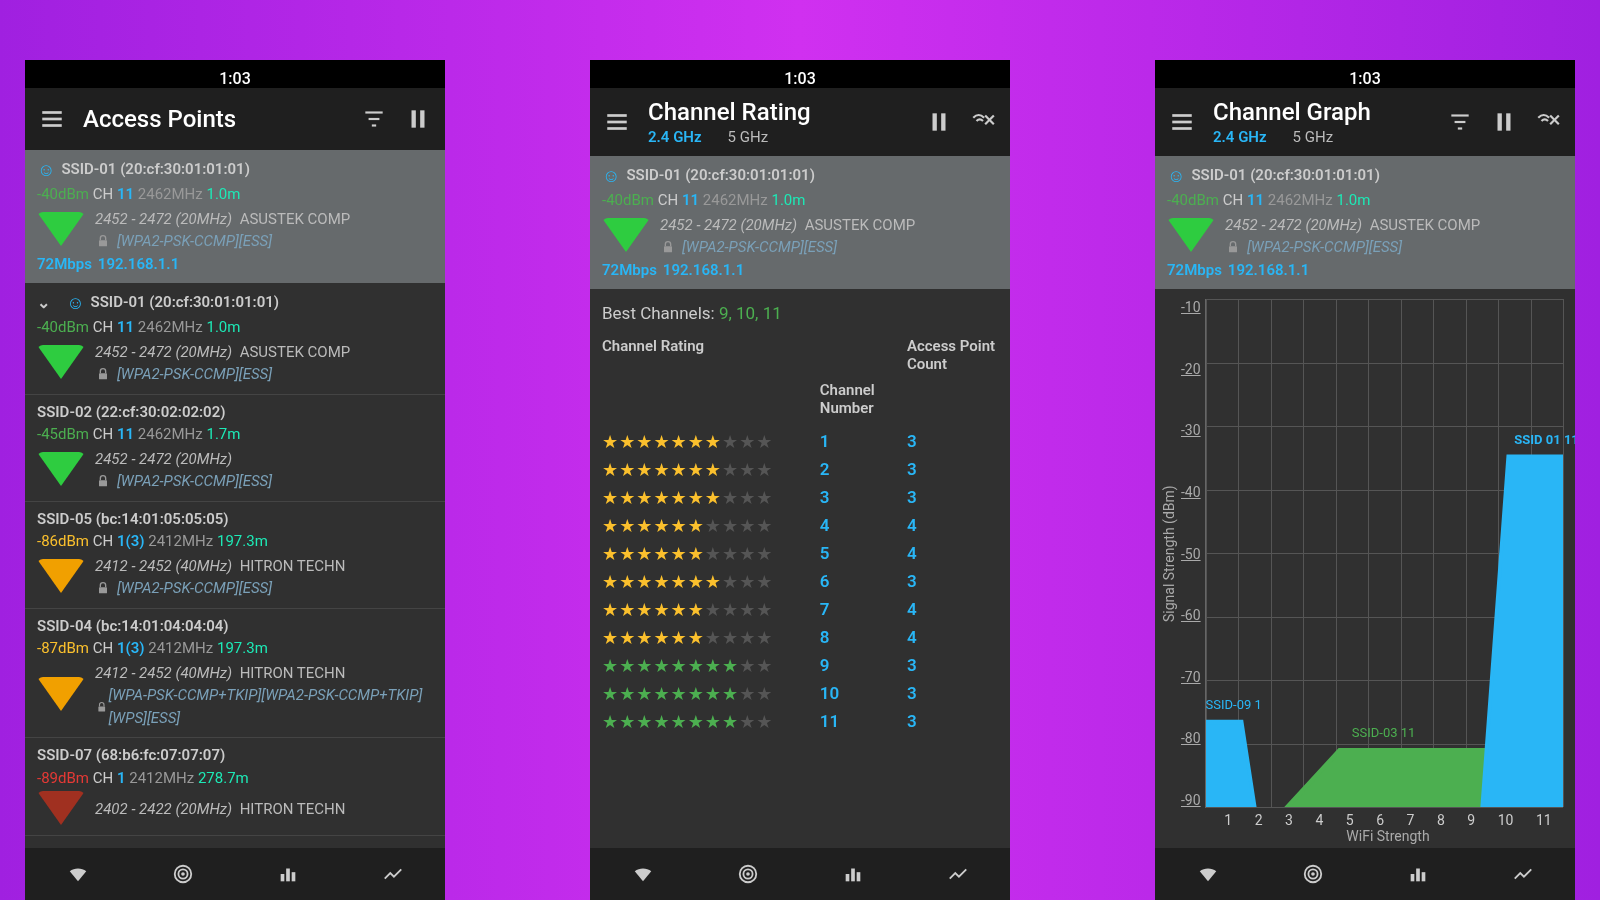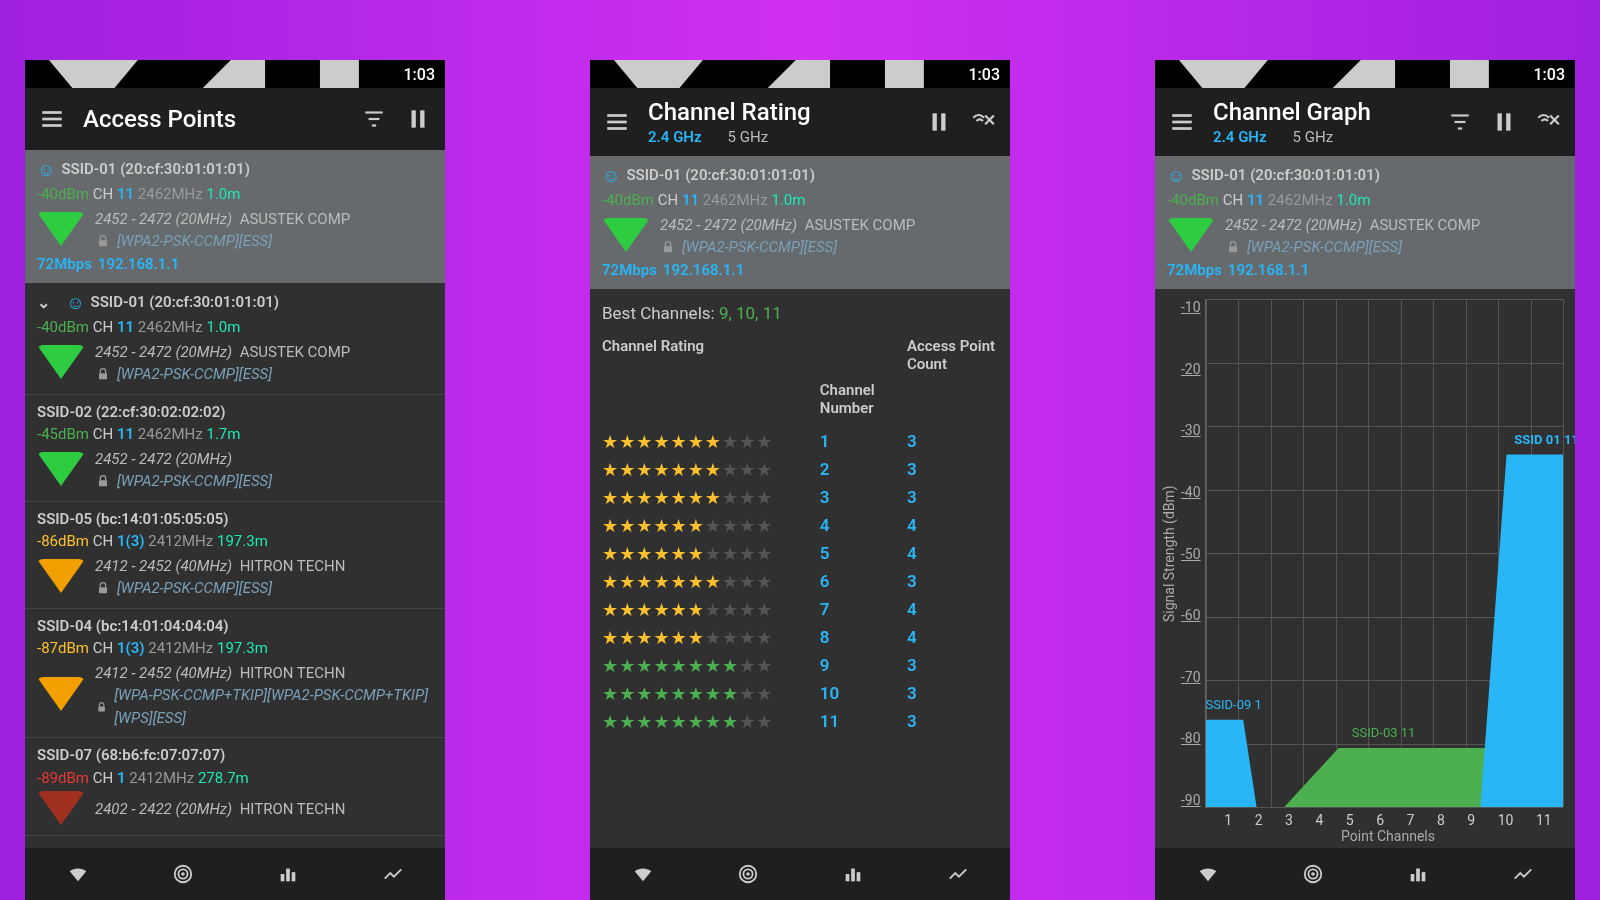--- a/index.html
+++ b/index.html
@@ -26,20 +26,21 @@
     height: 28px;
     background: #000;
     color: #fff;
     display: flex;
     align-items: center;
     justify-content: flex-end;
     padding: 0 10px;
     font-size: 16px;
     font-weight: 500;
     gap: 6px;
+    flex-direction: column;
   }
   .app-bar {
     background: #1f1f1f;
     display: flex;
     align-items: center;
     padding: 10px 14px;
     gap: 18px;
     min-height: 62px;
   }
   .app-bar .title-block { flex: 1; }
@@ -314,21 +315,21 @@
       <span class="freq"> 2412MHz</span>
       <span class="dist"> 197.3m</span>
     </div>
     <div class="row3">
       <div class="wifi-shape">
             <div class="wifi-triangle yellow"></div>
           </div>
       <div>
         <span class="range">2412 - 2452 (40MHz)</span>
         <span class="vendor"> &nbsp;HITRON TECHN</span>
-        <div style="display:flex;align-items:center;gap:6px;">
+        <div style="display:flex;align-items:center;">
           <span class="icon lock-icon">
                 <svg viewBox="0 0 24 24" fill="currentColor">
                   <rect x="6" y="11" width="12" height="9" rx="1"></rect>
                   <path d="M8 11V8a4 4 0 018 0v3" fill="none" stroke="currentColor" stroke-width="2"></path>
                 </svg>
               </span>
           <span class="sec">[WPA-PSK-CCMP+TKIP][WPA2-PSK-CCMP+TKIP][WPS][ESS]</span>
         </div>
       </div>
     </div>
@@ -721,21 +722,21 @@
             <span>3</span>
             <span>4</span>
             <span>5</span>
             <span>6</span>
             <span>7</span>
             <span>8</span>
             <span>9</span>
             <span>10</span>
             <span>11</span>
           </div>
-        <div class="x-title">Point Channels</div>
+        <div class="x-title">WiFi Strength</div>
       </div>
     </div>
   </div>
 
   <div class="bottom-nav">
     <div class="nav-item">
         <span class="icon nav-icon">
           <svg viewBox="0 0 24 24" fill="currentColor">
             <path d="M12 20l9-11C16 5 8 5 3 9l9 11z"></path>
           </svg>

